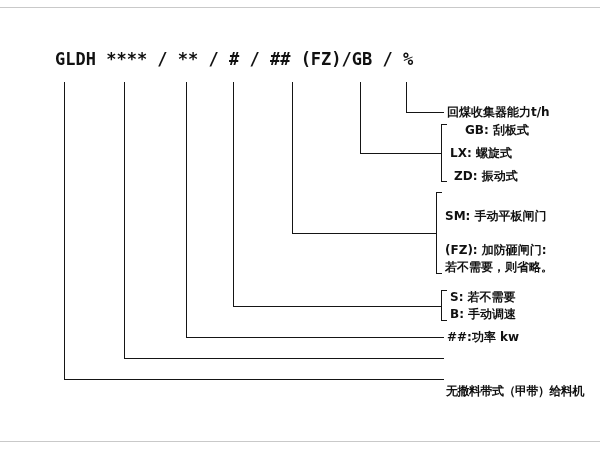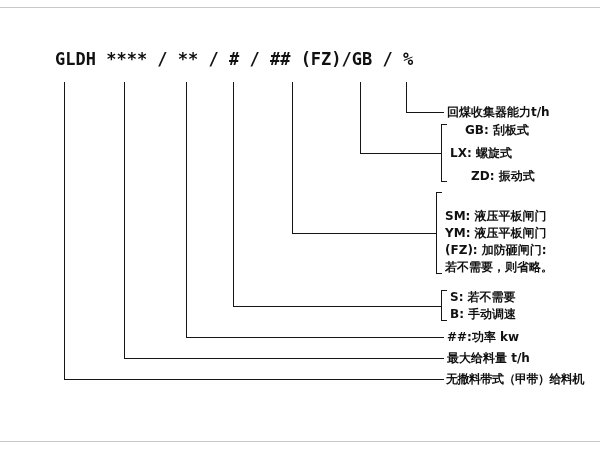--- a/index.html
+++ b/index.html
@@ -19,21 +19,21 @@
     font-family: "DejaVu Sans Mono", "Liberation Mono", monospace;
     font-weight: 700; font-size: 17px; color: #111;
     white-space: pre; letter-spacing: 0;
   }
   .v { position: absolute; width: 1px; background: #151515; }
   .h { position: absolute; height: 1px; background: #151515; }
   .lbl {
     position: absolute; font-size: 12px; font-weight: 700; color: #111;
     line-height: 14px; white-space: nowrap;
   }
-  .lbl.tight { letter-spacing: -0.5px; }
+  .lbl.tight { letter-spacing: -0.5px; margin-top: 12px; }
 </style>
 </head>
 <body>
 
 <div class="canvas">
 
   <div class="edge" style="top:7px"></div>
   <div class="edge" style="top:441px"></div>
 
   <div class="code">GLDH **** / ** / # / ## (FZ)/GB / %</div>
@@ -63,27 +63,25 @@
   <div class="h" style="left:436px; top:273px; width:6px"></div>
 
   <div class="v" style="left:441px; top:290px; height:31px"></div>
   <div class="h" style="left:441px; top:290px; width:6px"></div>
   <div class="h" style="left:441px; top:320px; width:6px"></div>
 
   <span class="lbl" style="left:447px; top:105px">回煤收集器能力t/h</span>
 
   <span class="lbl" style="left:465px; top:123px">GB: 刮板式</span>
   <span class="lbl" style="left:450px; top:146px">LX: 螺旋式</span>
-  <span class="lbl" style="left:471px; top:169px">ZD: 振动式</span>
+  <span class="lbl" style="left:454px; top:169px">ZD: 振动式</span>
 
-  <span class="lbl" style="left:445px; top:209px">SM: 液压平板闸门</span>
-  <span class="lbl" style="left:445px; top:226px">YM: 液压平板闸门</span>
+  <span class="lbl" style="left:445px; top:209px">SM: 手动平板闸门</span>
   <span class="lbl" style="left:445px; top:260px">若不需要，则省略。</span>
   <span class="lbl" style="left:445px; top:243px">(FZ): 加防砸闸门:</span>
 
   <span class="lbl" style="left:450px; top:290px">S: 若不需要</span>
   <span class="lbl" style="left:450px; top:307px">B: 手动调速</span>
 
   <span class="lbl" style="left:447px; top:330px">##:功率 kw</span>
-  <span class="lbl" style="left:447px; top:351px">最大给料量 t/h</span>
   <span class="lbl tight" style="left:446px; top:372px">无撒料带式（甲带）给料机</span>
 
 </div>
 
 </body></html>

